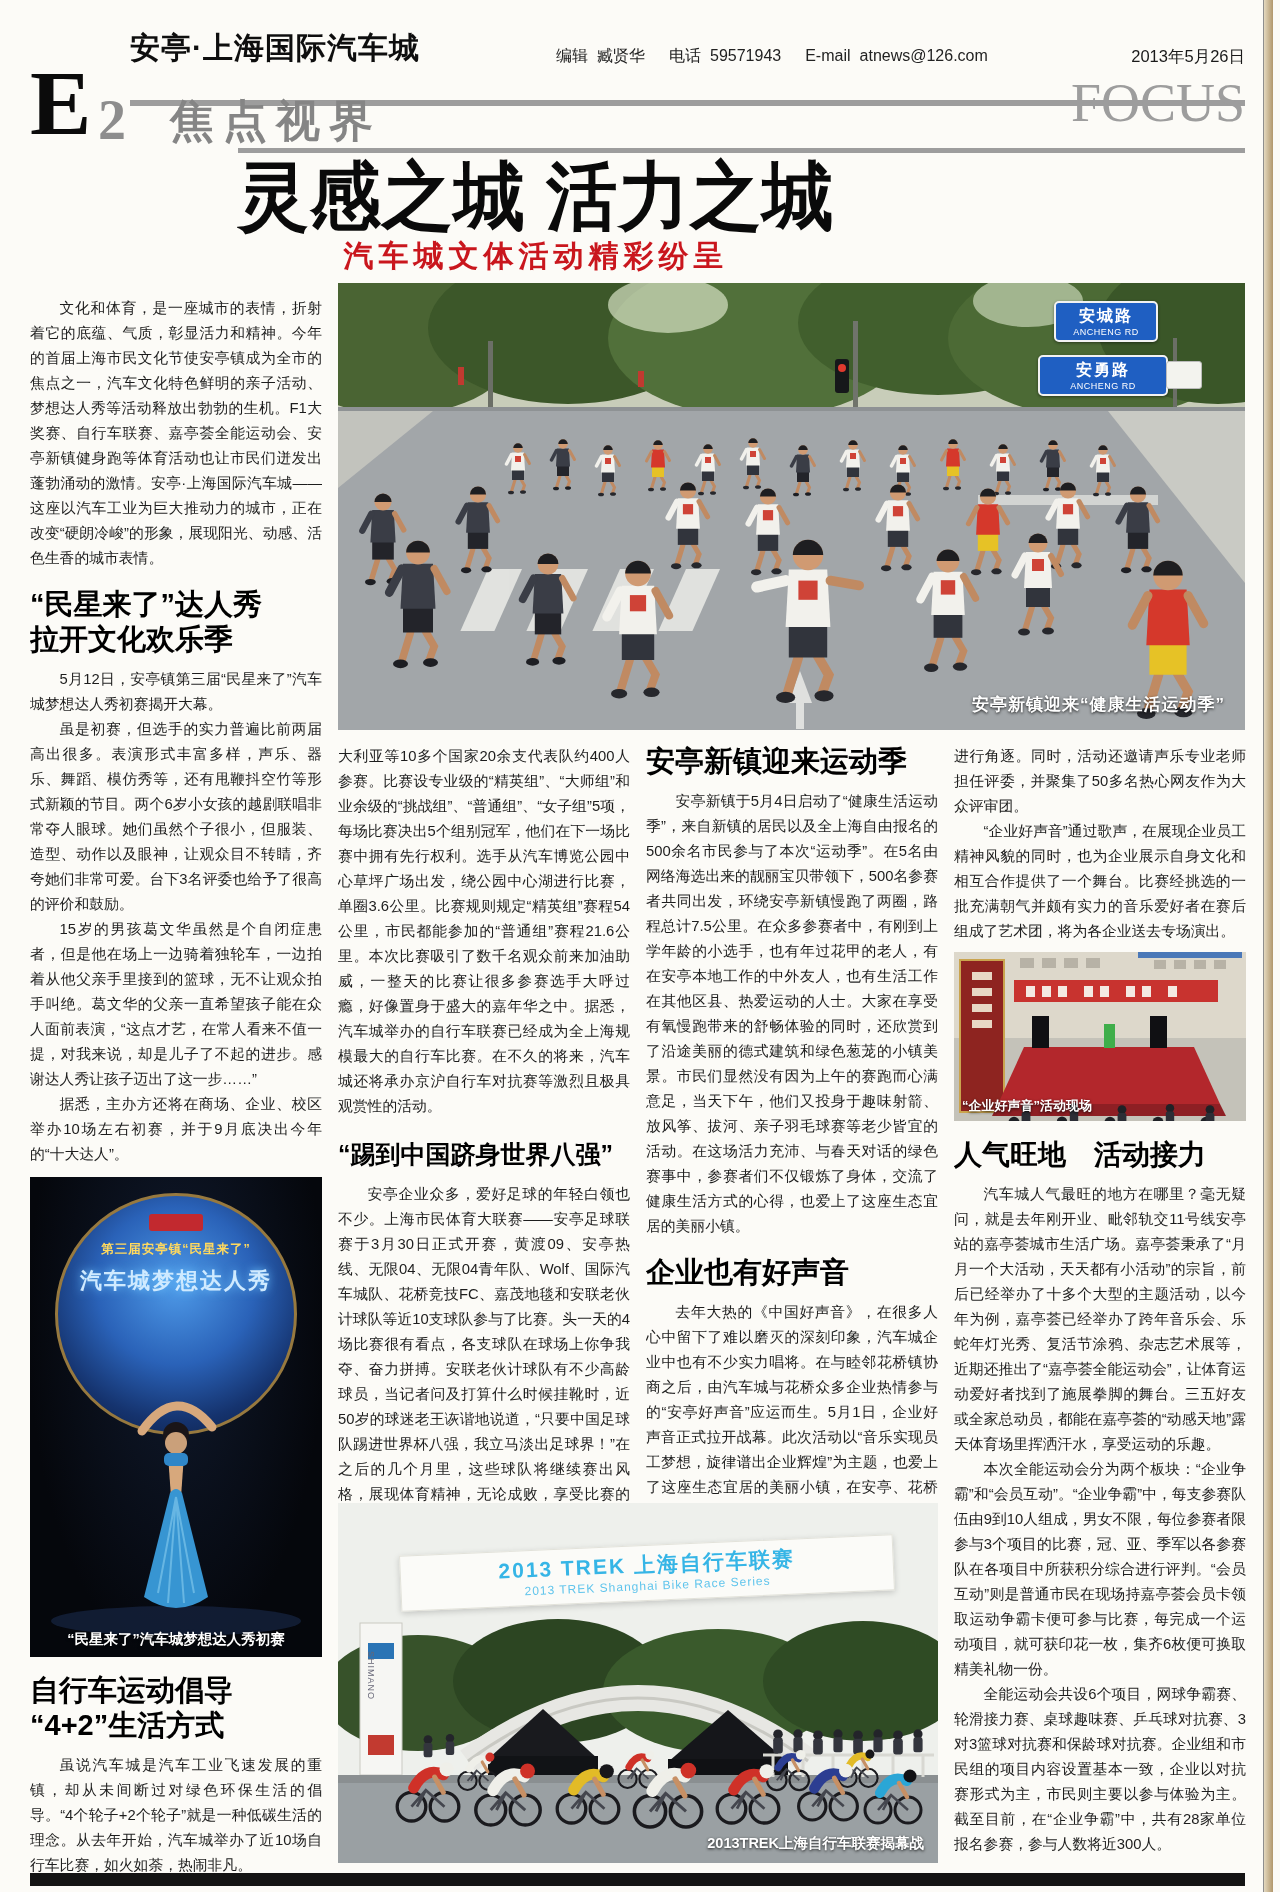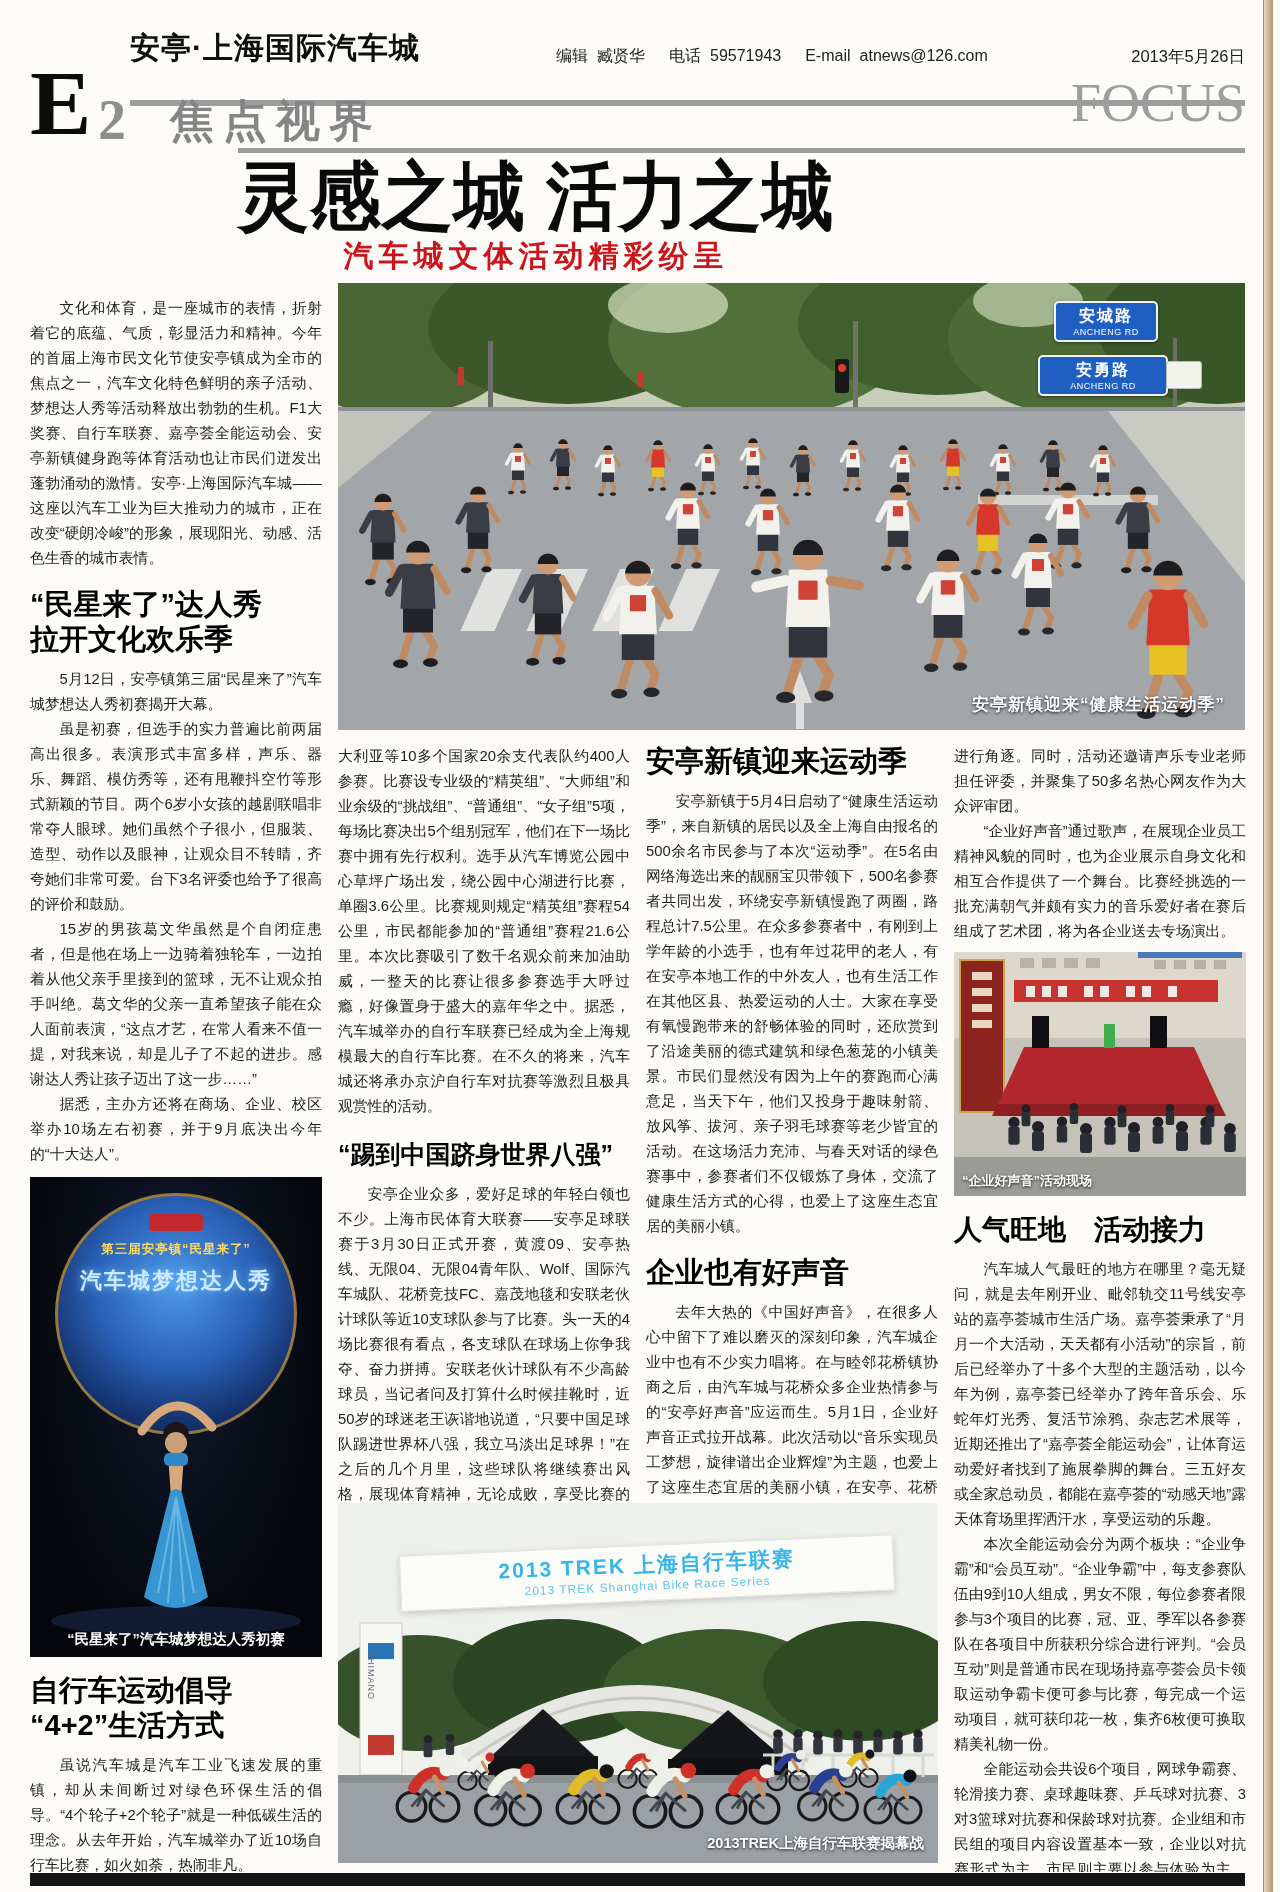--- a/index.html
+++ b/index.html
@@ -38,21 +38,21 @@
   .sec-h{margin:16px 0 10px;font-size:29px;line-height:35px;font-weight:900;color:#000;letter-spacing:0;}
   .col2 .sec-h{font-size:25px;white-space:nowrap;margin-top:18px;}
   .col4 .sec-h{font-size:28px;}
   .byline{margin-top:14px;font-size:15px;color:#101010;}
 
   
   .photo{position:relative;overflow:hidden;background:#9a9a96;}
   .photo-main{position:absolute;left:338px;top:283px;width:907px;height:447px;}
   .photo-talent{width:292px;height:480px;margin-top:10px;background:radial-gradient(ellipse at 50% 30%,#101a2e 0%,#05070c 72%);}
   .photo-bike{position:absolute;left:338px;top:1503px;width:600px;height:360px;}
-  .photo-stage{width:292px;height:244px;margin:8px 0 0;}
+  .photo-stage{width:292px;height:169px;margin:8px 0 0;}
   .cap{position:absolute;color:#fff;font-weight:bold;text-shadow:0 1px 3px rgba(0,0,0,.85);z-index:5;}
   .cap-main{right:20px;bottom:14px;font-size:17px;letter-spacing:1px;}
   .cap-talent{left:0;right:0;bottom:8px;text-align:center;font-size:14.5px;}
   .cap-bike{right:14px;bottom:10px;font-size:14.5px;}
   .cap-stage{left:8px;bottom:6px;font-size:13px;}
 
   
   .roadsign{position:absolute;background:#1f5fc2;border:2px solid #f2f2f2;border-radius:5px;color:#fff;
             text-align:center;padding:3px 4px;box-shadow:0 1px 3px rgba(0,0,0,.45);z-index:4;}
   .rs1{left:716px;top:18px;width:92px;}

